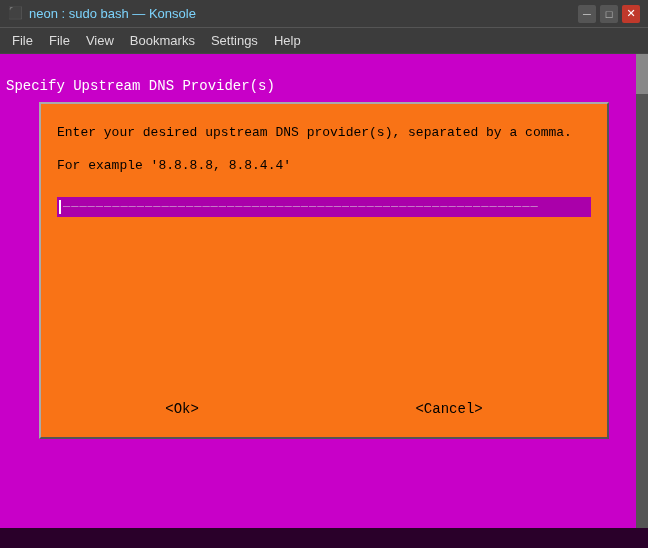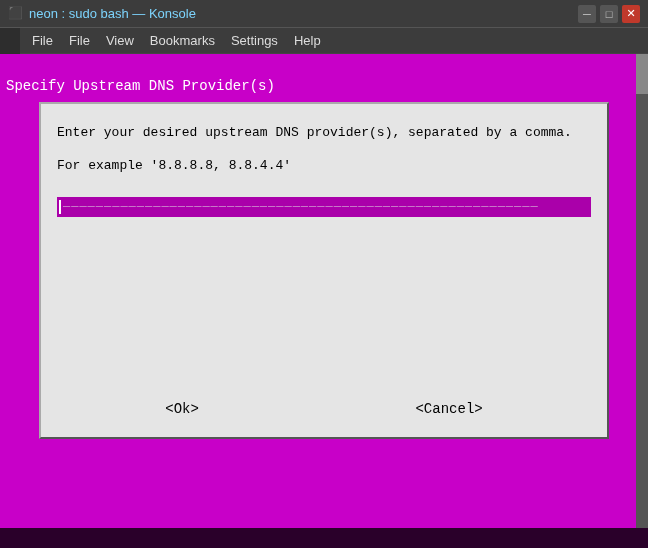--- a/index.html
+++ b/index.html
@@ -74,21 +74,20 @@
     }
 
     .menu-bar {
       background: #3c3c3c;
       height: 26px;
       display: flex;
       align-items: center;
       padding: 0 4px;
       border-bottom: 1px solid #444;
       flex-shrink: 0;
-      margin-left: 20px;
     }
 
     .menu-item {
       color: #ddd;
       font-family: sans-serif;
       font-size: 13px;
       padding: 3px 8px;
       cursor: pointer;
       border-radius: 3px;
     }
@@ -105,21 +104,21 @@
     .terminal-header {
       color: #ffffff;
       font-family: 'Courier New', monospace;
       font-size: 14px;
       margin-bottom: 8px;
       padding-left: 2px;
     }
 
     
     .dialog {
-      background: #e5e5e5;
+      background: #f97316;
       border: 2px solid #555;
       border-top: 2px solid #aaa;
       border-left: 2px solid #aaa;
       margin: 8px auto;
       padding: 20px 16px 16px 16px;
       width: 570px;
       position: relative;
     }
 
     .dialog-text {

